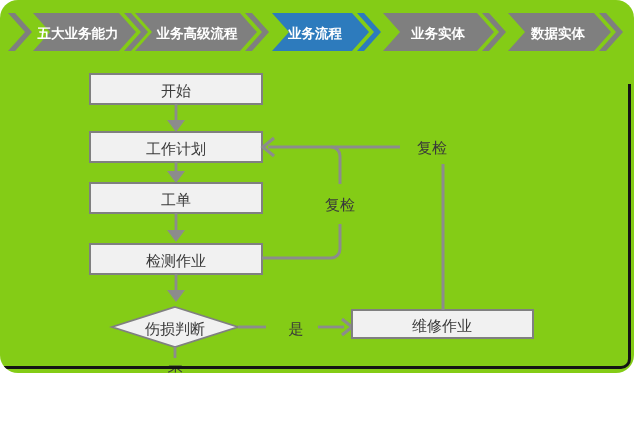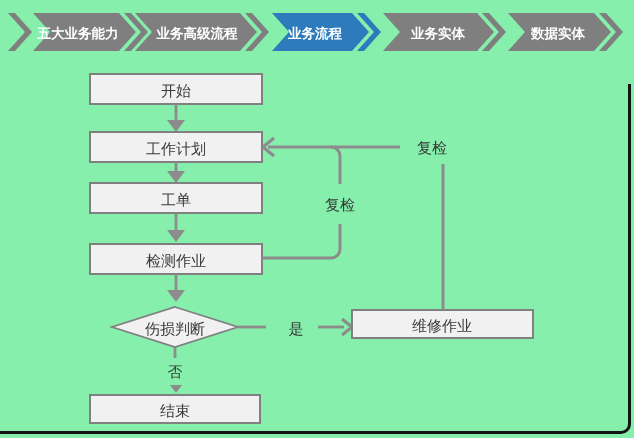--- a/index.html
+++ b/index.html
@@ -1,21 +1,22 @@
 <!DOCTYPE html>
 <html style="--node-fill: #F1F1F1; --node-border: #808080; --connector: #8C8C8C; --label-text: #3A3A3A;"><head>
 <meta charset="utf-8">
 <style>
   html,body{margin:0;padding:0;background:#ffffff;}
   .stage{
     position:relative;
-    width:634px;height:438px;
-    background:#86efac;
+    width:634px;height:373px;
+    background:#84cc16;
     overflow:hidden;
     font-family:"Liberation Sans", sans-serif;
+    border-radius:18px;
   }
   svg{position:absolute;left:0;top:0;}
   svg text{dominant-baseline:central;text-anchor:middle;}
   .nav-label{font-size:13.5px;font-weight:bold;}
   .node{fill:var(--node-fill);stroke:var(--node-border);stroke-width:2;}
   .diamond{fill:var(--node-fill);stroke:var(--node-border);stroke-width:1.8;}
   .stem{stroke:var(--connector);stroke-width:2.8;fill:none;}
   .loop{stroke:var(--connector);stroke-width:3;fill:none;}
   .head{fill:var(--connector);stroke:none;}
   .barb{stroke:var(--connector);stroke-width:3.2;fill:none;}

